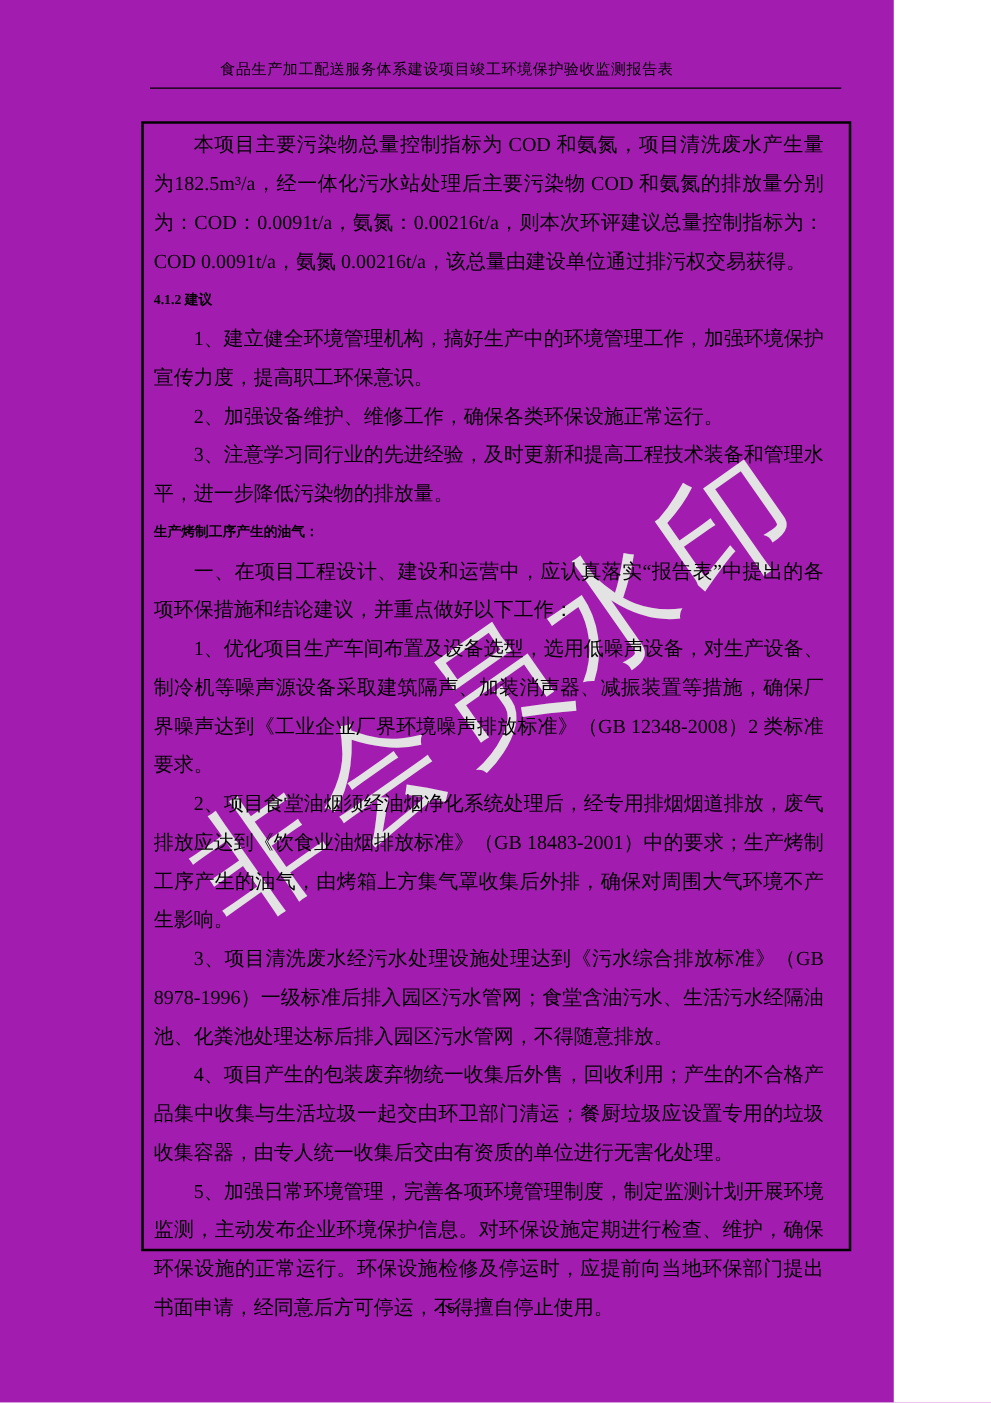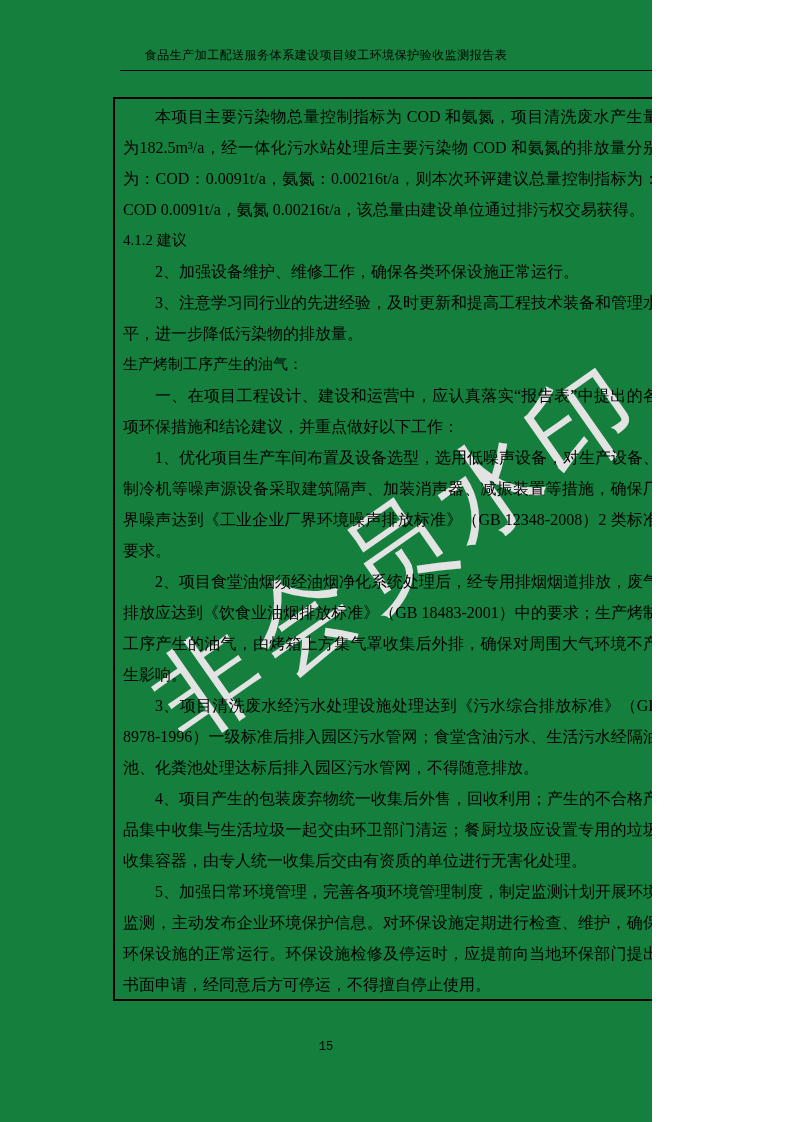--- a/index.html
+++ b/index.html
@@ -2,23 +2,23 @@
 <html><head>
 <meta charset="utf-8">
 <style>
   html, body {
     margin: 0;
     padding: 0;
     background: #ffffff;
   }
   .page {
     position: relative;
-    width: 652px;
+    width: 715px;
     height: 1122px;
-    background: #15803d;
+    background: #a21caf;
     overflow: hidden;
     font-family: "Liberation Serif", "DejaVu Serif", serif;
     color: #000000;
   }
   .header-title {
     position: absolute;
     top: 47px;
     left: 0;
     width: 100%;
     text-align: center;
@@ -64,23 +64,23 @@
   .content-box .para {
     margin: 0;
     font-size: 16px;
     line-height: 31px;
     text-align: justify;
     text-indent: 2em;
     color: #000000;
   }
   .content-box .heading {
     margin: 0;
-    font-size: 15px;
+    font-size: 11px;
     line-height: 31px;
-    font-weight: normal;
+    font-weight: bold;
     text-align: left;
     text-indent: 0;
     color: #000000;
   }
   .page-number {
     position: absolute;
     top: 1040px;
     left: 0;
     width: 100%;
     text-align: center;
@@ -97,20 +97,21 @@
 
   <div class="header-title">食品生产加工配送服务体系建设项目竣工环境保护验收监测报告表</div>
 
   <div class="header-rule"></div>
 
   <div class="watermark">非会员水印</div>
 
   <div class="content-box">
     <p class="para">本项目主要污染物总量控制指标为 COD 和氨氮，项目清洗废水产生量为182.5m³/a，经一体化污水站处理后主要污染物 COD 和氨氮的排放量分别为：COD：0.0091t/a，氨氮：0.00216t/a，则本次环评建议总量控制指标为：COD 0.0091t/a，氨氮 0.00216t/a，该总量由建设单位通过排污权交易获得。</p>
     <p class="heading">4.1.2 建议</p>
+    <p class="para">1、建立健全环境管理机构，搞好生产中的环境管理工作，加强环境保护宣传力度，提高职工环保意识。</p>
     <p class="para">2、加强设备维护、维修工作，确保各类环保设施正常运行。</p>
     <p class="para">3、注意学习同行业的先进经验，及时更新和提高工程技术装备和管理水平，进一步降低污染物的排放量。</p>
     <p class="heading">生产烤制工序产生的油气：</p>
     <p class="para">一、在项目工程设计、建设和运营中，应认真落实“报告表”中提出的各项环保措施和结论建议，并重点做好以下工作：</p>
     <p class="para">1、优化项目生产车间布置及设备选型，选用低噪声设备，对生产设备、制冷机等噪声源设备采取建筑隔声、加装消声器、减振装置等措施，确保厂界噪声达到《工业企业厂界环境噪声排放标准》（GB 12348-2008）2 类标准要求。</p>
     <p class="para">2、项目食堂油烟须经油烟净化系统处理后，经专用排烟烟道排放，废气排放应达到《饮食业油烟排放标准》（GB 18483-2001）中的要求；生产烤制工序产生的油气，由烤箱上方集气罩收集后外排，确保对周围大气环境不产生影响。</p>
     <p class="para">3、项目清洗废水经污水处理设施处理达到《污水综合排放标准》（GB 8978-1996）一级标准后排入园区污水管网；食堂含油污水、生活污水经隔油池、化粪池处理达标后排入园区污水管网，不得随意排放。</p>
     <p class="para">4、项目产生的包装废弃物统一收集后外售，回收利用；产生的不合格产品集中收集与生活垃圾一起交由环卫部门清运；餐厨垃圾应设置专用的垃圾收集容器，由专人统一收集后交由有资质的单位进行无害化处理。</p>
     <p class="para">5、加强日常环境管理，完善各项环境管理制度，制定监测计划开展环境监测，主动发布企业环境保护信息。对环保设施定期进行检查、维护，确保环保设施的正常运行。环保设施检修及停运时，应提前向当地环保部门提出书面申请，经同意后方可停运，不得擅自停止使用。</p>
   </div>

